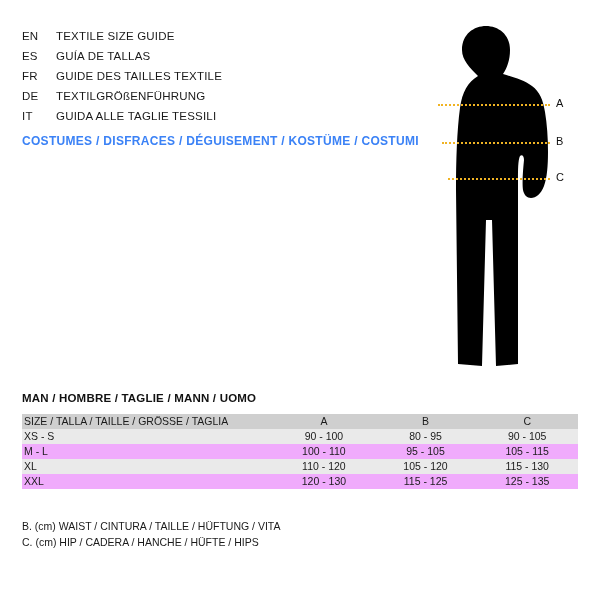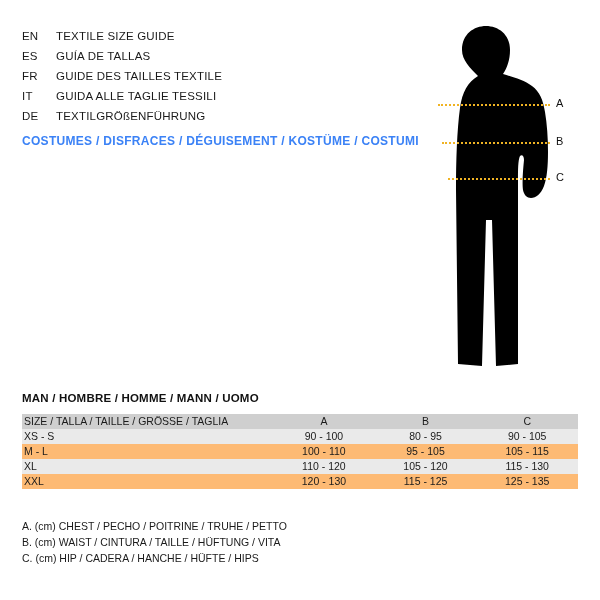--- a/index.html
+++ b/index.html
@@ -116,21 +116,21 @@
     padding-left: 2px;
     width: 250px;
   }
   table.size-table thead tr {
     background: #cfcfcf;
   }
   table.size-table tbody tr.odd {
     background: #eaeaea;
   }
   table.size-table tbody tr.even {
-    background: #fdba74;
+    background: #f0abfc;
     margin-left: 40px;
   }
   .col-a { width: 102px; }
   .col-b { width: 102px; }
   .col-c { width: 102px; }
 
   
   .notes {
     position: absolute;
     left: 22px;
@@ -153,26 +153,26 @@
     </div>
     <div class="lang-row">
       <span class="lang-code">ES</span>
       <span class="lang-text">GUÍA DE TALLAS</span>
     </div>
     <div class="lang-row">
       <span class="lang-code">FR</span>
       <span class="lang-text">GUIDE DES TAILLES TEXTILE</span>
     </div>
     <div class="lang-row">
+      <span class="lang-code">DE</span>
+      <span class="lang-text">TEXTILGRÖßENFÜHRUNG</span>
+    </div>
+    <div class="lang-row">
       <span class="lang-code">IT</span>
       <span class="lang-text">GUIDA ALLE TAGLIE TESSILI</span>
-    </div>
-    <div class="lang-row">
-      <span class="lang-code">DE</span>
-      <span class="lang-text">TEXTILGRÖßENFÜHRUNG</span>
     </div>
   </div>
 
   <div class="costumes-line">COSTUMES / DISFRACES / DÉGUISEMENT / KOSTÜME / COSTUMI</div>
 
   <div class="figure-wrap">
     <svg class="silhouette" width="180" height="360" viewBox="0 0 180 360">
       <path fill="#000000" d="
         M62,30
         C62,14 74,6 86,6
@@ -203,21 +203,21 @@
     <div class="measure-line" style="left:38px; top:84px; width:112px;"></div>
     <div class="measure-label" style="left:156px; top:77px;">A</div>
 
     <div class="measure-line" style="left:42px; top:122px; width:108px;"></div>
     <div class="measure-label" style="left:156px; top:115px;">B</div>
 
     <div class="measure-line" style="left:48px; top:158px; width:102px;"></div>
     <div class="measure-label" style="left:156px; top:151px;">C</div>
   </div>
 
-  <div class="man-title">MAN / HOMBRE / HOMME / MANN / UOMO</div>
+  <div class="man-title">MAN / HOMBRE / TAGLIE / MANN / UOMO</div>
 
   <table class="size-table">
     <thead>
       <tr>
         <th class="lbl">SIZE / TALLA / TAILLE / GRÖSSE / TAGLIA</th>
         <th class="col-a">A</th>
         <th class="col-b">B</th>
         <th class="col-c">C</th>
       </tr>
     </thead>
@@ -243,18 +243,17 @@
       <tr class="even">
         <td class="lbl">XXL</td>
         <td class="col-a">120 - 130</td>
         <td class="col-b">115 - 125</td>
         <td class="col-c">125 - 135</td>
       </tr>
     </tbody>
   </table>
 
   <div class="notes">
-    <div class="note-row">A. (cm) CHEST / PECHO / POITRINE / TRUHE / PETTO</div>
     <div class="note-row">B. (cm) WAIST / CINTURA / TAILLE / HÜFTUNG / VITA</div>
     <div class="note-row">C. (cm) HIP / CADERA / HANCHE / HÜFTE / HIPS</div>
   </div>
 
 </div>
 
 </body></html>

